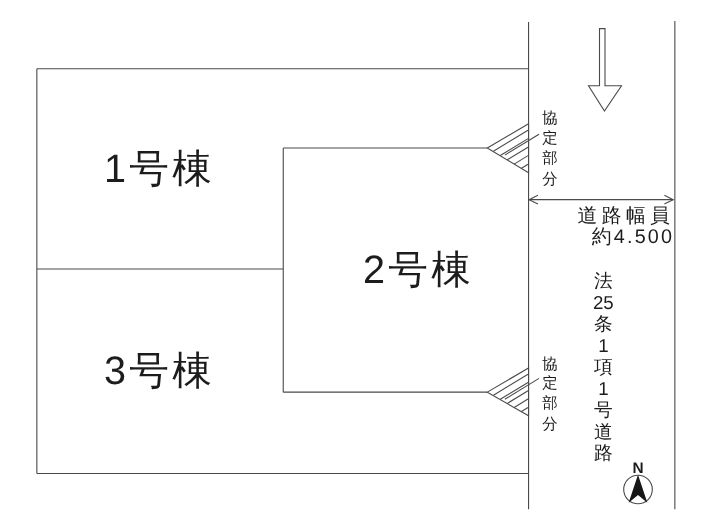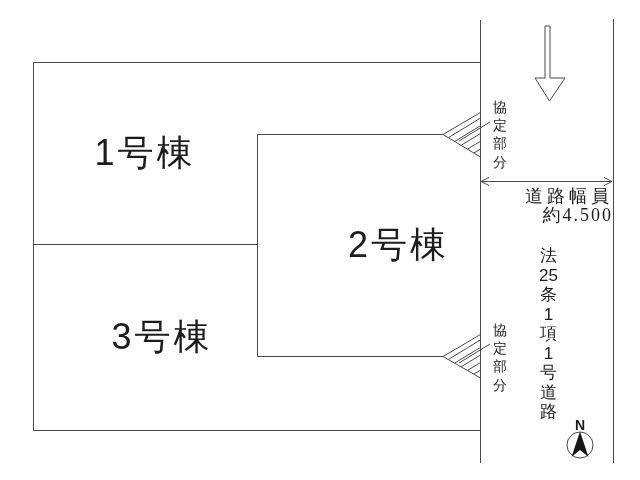--- a/index.html
+++ b/index.html
@@ -31,21 +31,21 @@
     white-space:nowrap;
   }
 
   .road-width{
     left:480px;top:187px;width:133px;
     text-align:right;
     line-height:19px;
     color:var(--text);
   }
   .road-width .t1{font-size:18px;letter-spacing:4px;}
-  .road-width .t2{font-size:18px;letter-spacing:2px;font-family:Liberation Serif, serif;}
+  .road-width .t2{font-size:18px;letter-spacing:2px;}
 
   .vtext{
     display:flex;flex-direction:column;align-items:center;
     color:var(--text);
     white-space:nowrap;
   }
   .law-text{left:534px;top:246px;width:29px;font-size:17px;line-height:19.5px;}
   .agreement{width:20px;font-size:14px;line-height:18.2px;}
   .agreement-top{left:490px;top:98px;}
   .agreement-bottom{left:490px;top:321px;}
@@ -110,23 +110,23 @@
     </g>
 
     <g>
       <circle class="fillwhite" cx="580" cy="445" r="13"></circle>
       <path class="filldark" d="M580,431.5 L588.5,457 L580,450 L571.5,457 Z"></path>
     </g>
   </svg>
 
   <div class="abs lot-label" style="left:33px;top:62px;width:224px;height:183px;">1号棟</div>
 
-  <div class="abs lot-label" style="left:33px;top:245px;width:224px;height:185px;margin-left:17px;">3号棟</div>
+  <div class="abs lot-label" style="left:33px;top:245px;width:224px;height:185px;">3号棟</div>
 
-  <div class="abs lot-label" style="left:257px;top:134px;width:223px;height:222px;padding-left:30px;">2号棟</div>
+  <div class="abs lot-label" style="left:239px;top:134px;width:223px;height:222px;padding-left:30px;">2号棟</div>
 
   <div class="abs road-width">
     <div class="t1">道路幅員</div>
     <div class="t2">約4.500</div>
   </div>
 
   <div class="abs vtext law-text">
     <span>法</span>
     <span>25</span>
     <span>条</span>

